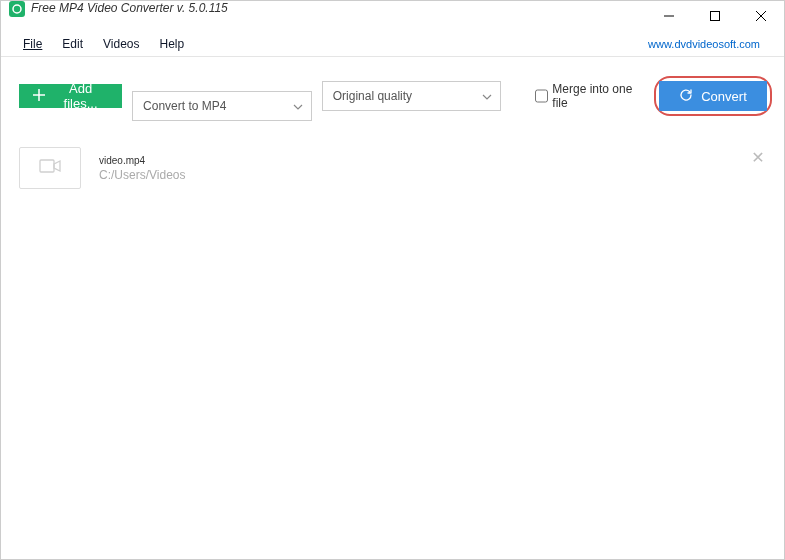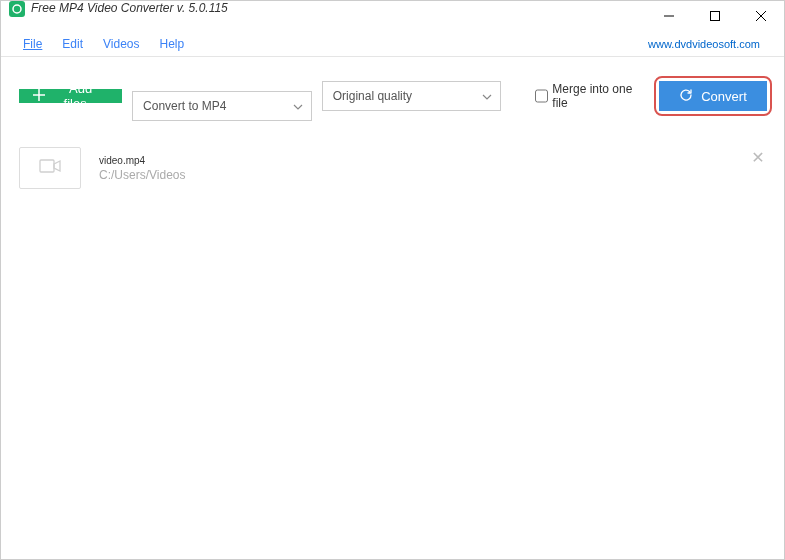--- a/index.html
+++ b/index.html
@@ -7,37 +7,37 @@
     
     .titlebar { display: flex; align-items: flex-start; height: 30px; padding-left: 8px; font-style: italic; }
     .app-icon { width: 16px; height: 16px; background: #1fb26a; border-radius: 3px; display: flex; align-items: center; justify-content: center; margin-right: 6px; }
     .app-icon svg { width: 10px; height: 10px; }
     .title-text { font-size: 12px; color: #333; flex: 1; }
     .win-controls { display: flex; }
     .win-btn { width: 46px; height: 30px; display: flex; align-items: center; justify-content: center; cursor: pointer; }
     .win-btn svg { width: 10px; height: 10px; }
     
     .menubar { display: flex; align-items: center; height: 26px; padding-left: 12px; border-bottom: 1px solid #e5e5e5; position: relative; }
-    .menu-item { padding: 4px 10px; font-size: 12px; color: #3b82f6; cursor: pointer; }
+    .menu-item { padding: 4px 10px; font-size: 12px; color: #0f172a; cursor: pointer; }
     .menu-item:first-child { text-decoration: underline; text-decoration-thickness: 1px; text-underline-offset: 1px; }
     .website-link { position: absolute; right: 24px; font-size: 11px; color: #0066cc; cursor: pointer; }
     
     .toolbar { display: flex; align-items: center; gap: 10px; padding: 14px 12px 14px 18px; }
-    .btn-add { background: #1fb26a; color: #fff; border: none; height: 14px; padding: 0 14px; font-size: 13px; display: flex; align-items: center; gap: 8px; cursor: pointer; }
+    .btn-add { background: #1fb26a; color: #fff; border: none; height: 24px; padding: 0 14px; font-size: 13px; display: flex; align-items: center; gap: 8px; cursor: pointer; }
     .btn-add svg { width: 12px; height: 12px; }
     
     .dropdown { position: relative; height: 30px; border: 1px solid #ccc; background: #fff; display: flex; align-items: center; padding: 0 28px 0 10px; font-size: 12px; color: #555; cursor: pointer; }
     .dropdown-format { width: 190px; margin-top: 20px; }
     .dropdown-quality { width: 190px; }
     .dropdown .chev { position: absolute; right: 8px; top: 50%; transform: translateY(-50%); }
     
     .merge-wrap { display: flex; align-items: center; gap: 4px; font-size: 12px; color: #333; cursor: pointer; padding-left: 24px; }
     .merge-wrap input { width: 14px; height: 14px; cursor: pointer; }
     
-    .convert-wrap { margin-left: auto; position: relative; padding: 3px; border: 2px solid #d9534f; border-radius: 8px; }
+    .convert-wrap { margin-left: auto; position: relative; padding: 3px; border: 2px solid #d9534f; border-radius: 16px; }
     .btn-convert { background: #3b8ee0; color: #fff; border: none; height: 30px; width: 108px; font-size: 13px; display: flex; align-items: center; justify-content: center; gap: 8px; cursor: pointer; }
     .btn-convert svg { width: 14px; height: 14px; }
     
     .file-list { padding: 4px 12px 0 18px; }
     .file-row { display: flex; align-items: center; padding: 8px 0; position: relative; }
     .thumb { width: 62px; height: 42px; border: 1px solid #ddd; border-radius: 2px; display: flex; align-items: center; justify-content: center; margin-right: 18px; }
     .thumb svg { width: 22px; height: 16px; stroke: #cfcfcf; fill: none; }
     .file-info { display: flex; flex-direction: column; gap: 2px; }
     .file-name { font-size: 10px; color: #333; }
     .file-path { font-size: 12px; color: #aaa; }

